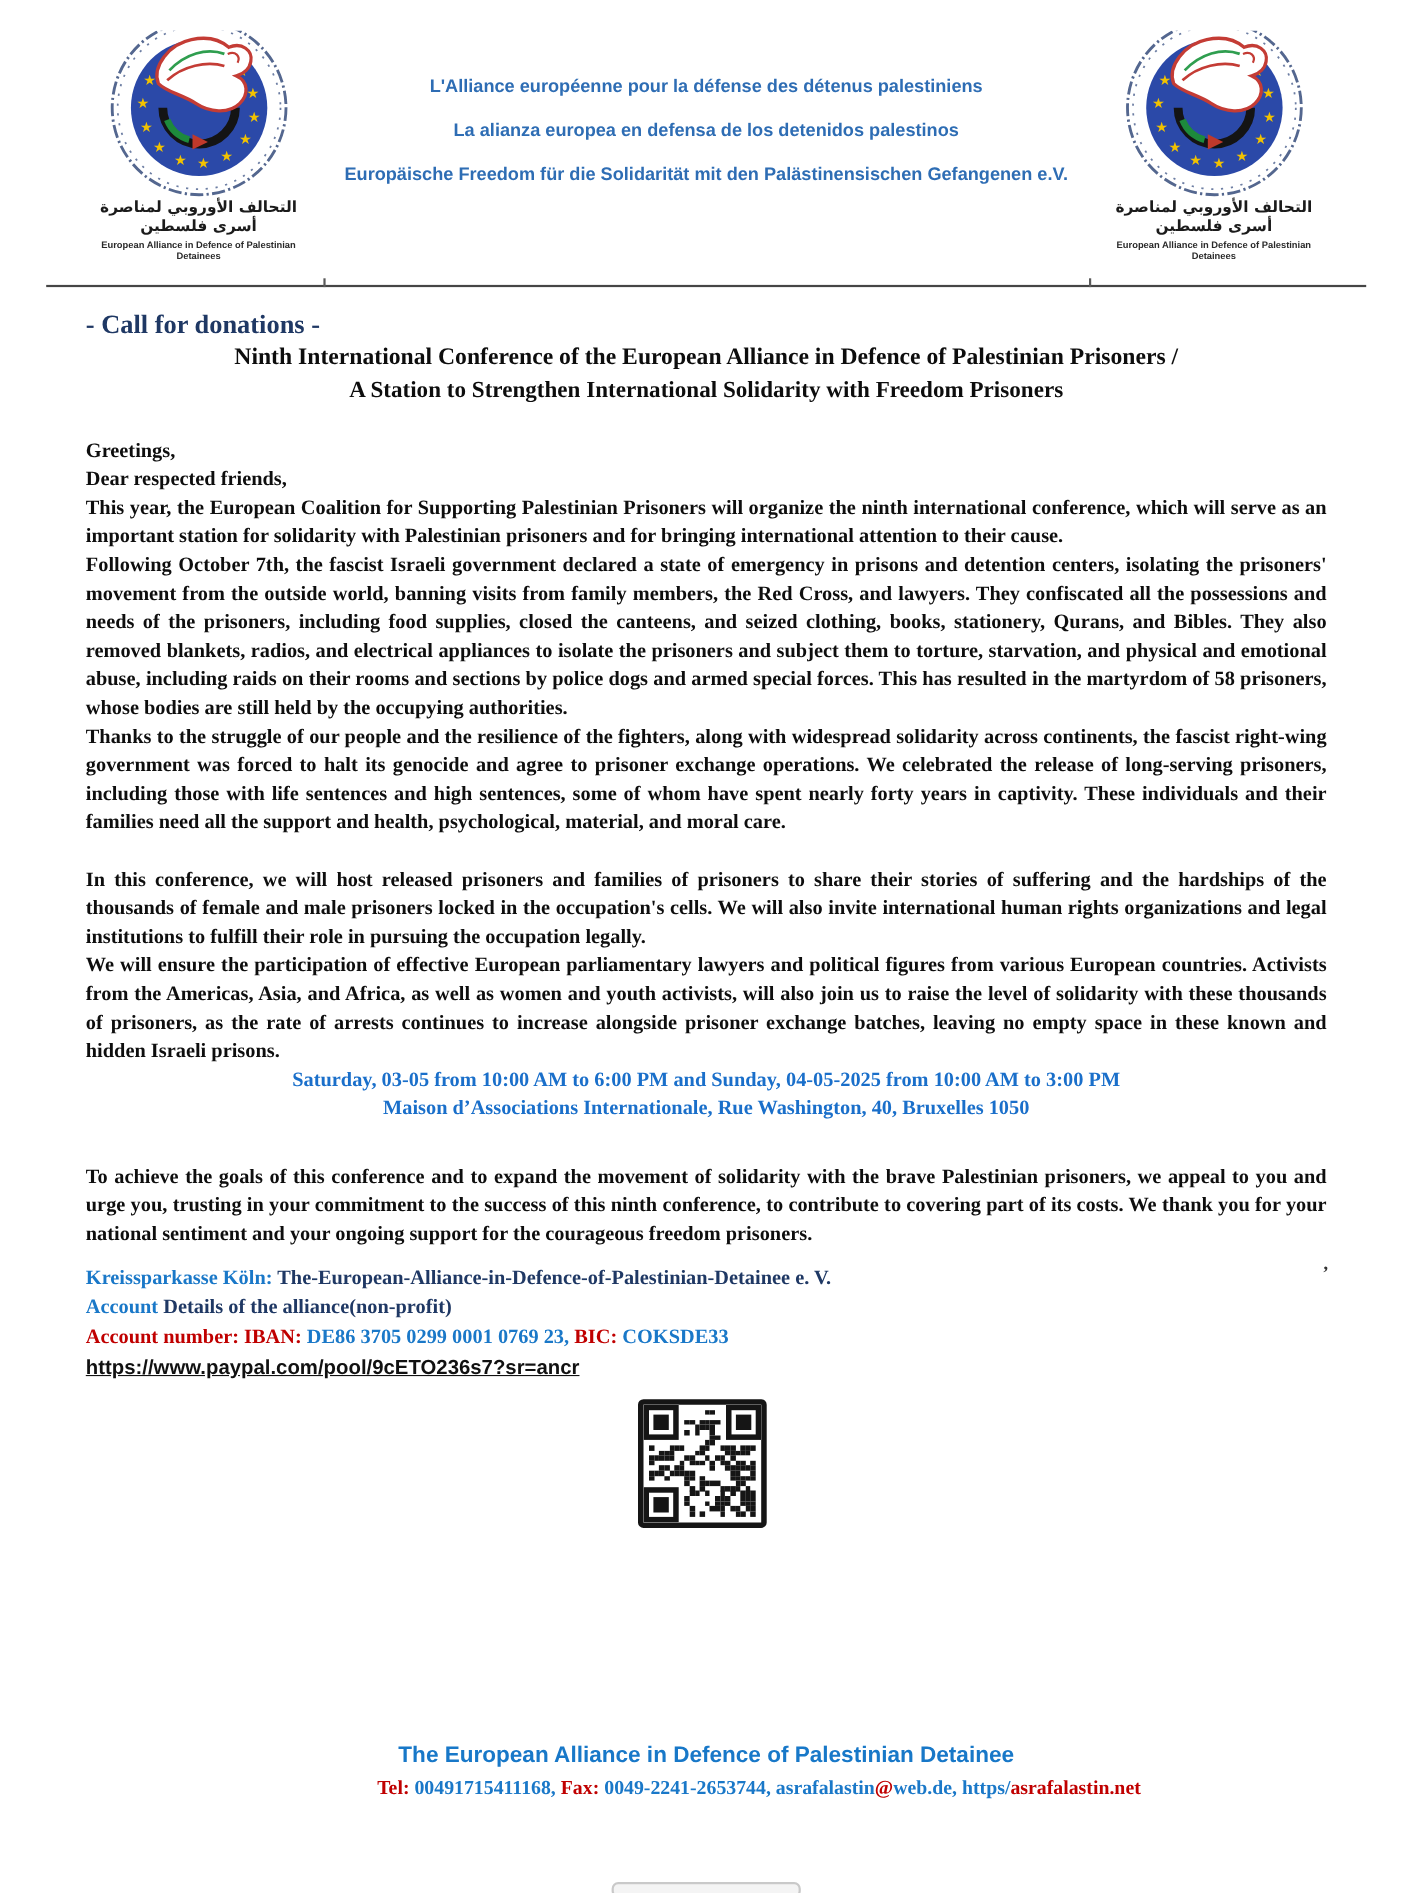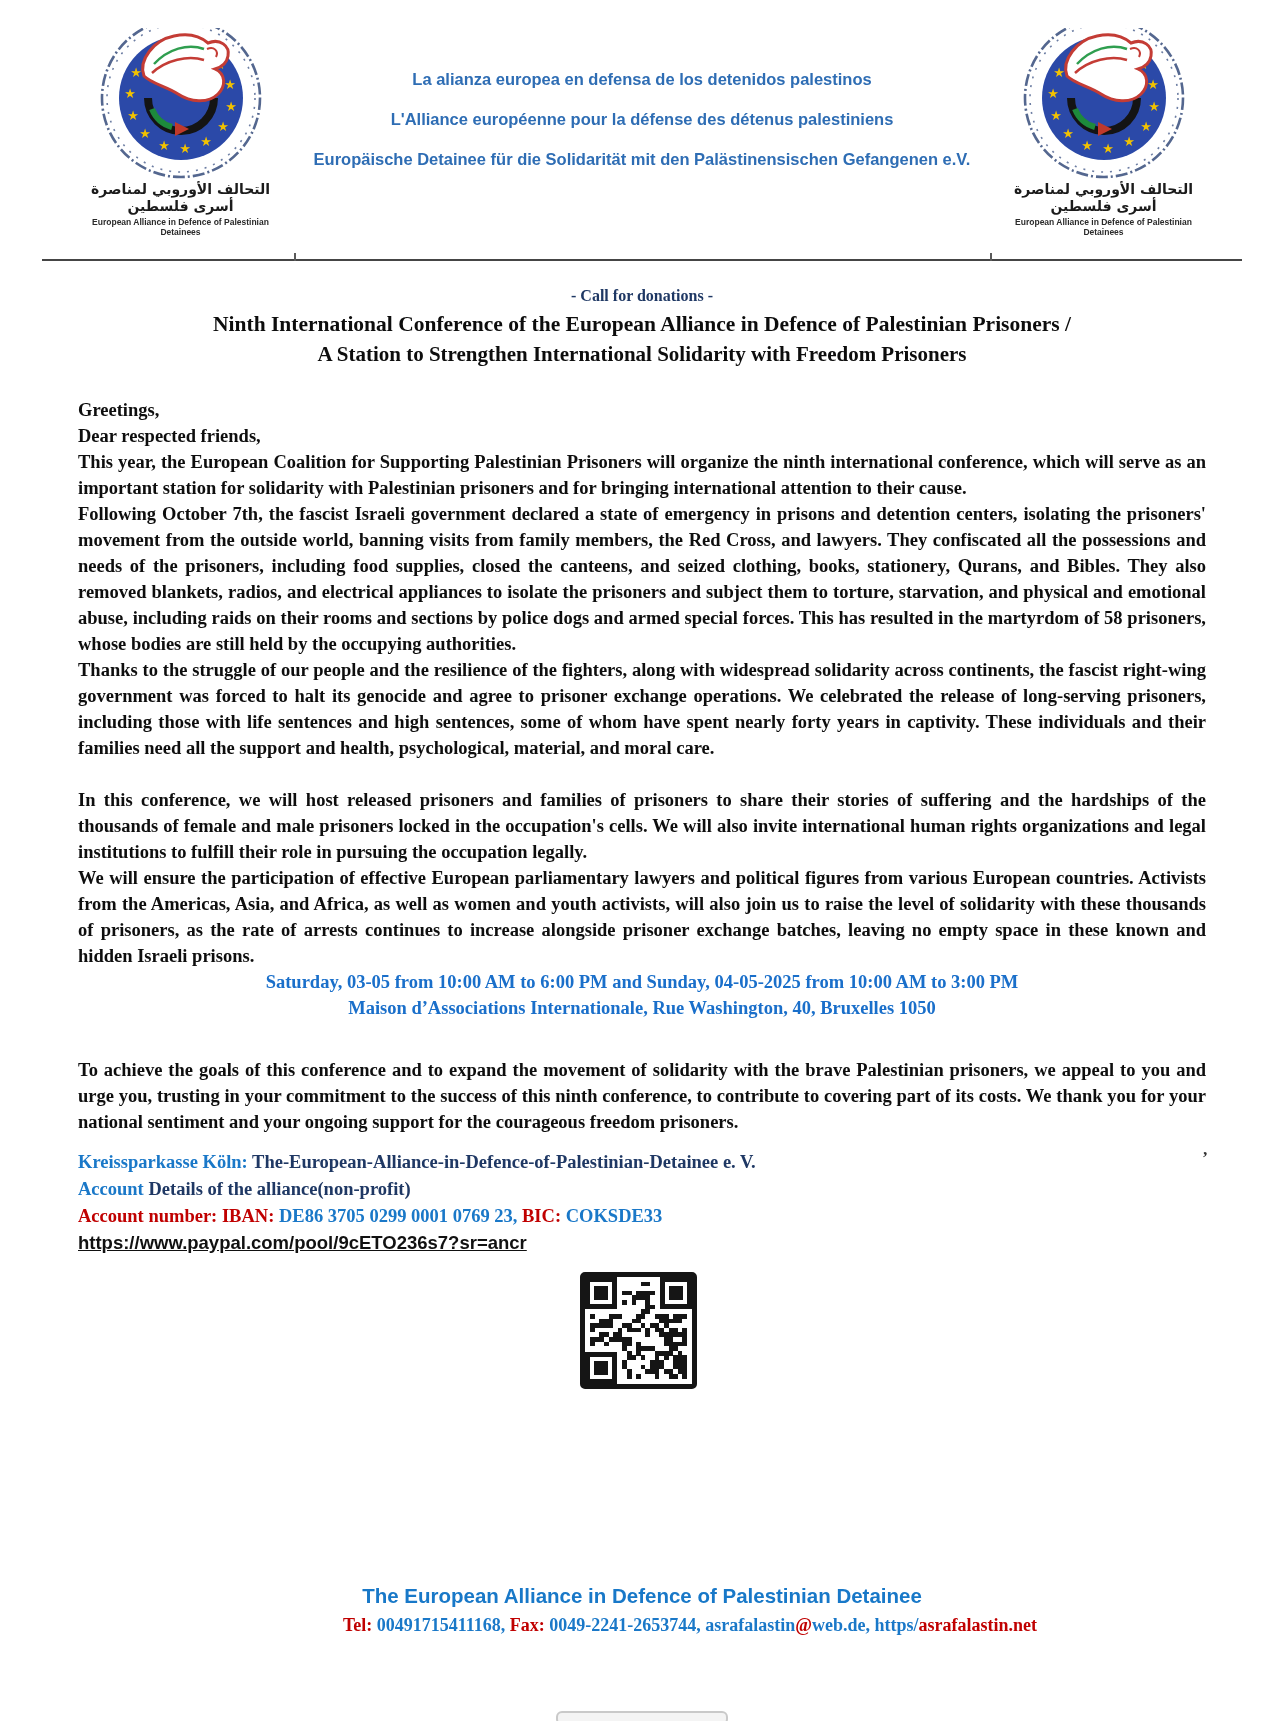--- a/index.html
+++ b/index.html
@@ -18,21 +18,21 @@
   .hdr-center{flex:1;text-align:center;padding-top:42px;font-family:"Liberation Sans",sans-serif;
     font-weight:bold;color:#2e6db4;font-size:16.5px;line-height:1.2;}
   .hdr-center .line{margin-bottom:20px;}
 
   
   .sep{position:relative;height:2px;background:#454545;margin:22px -36px 0;}
   .sep i{position:absolute;width:2px;height:8px;background:#5a5a5a;top:-6px;}
   .sep i.t1{left:21%;} .sep i.t2{left:79%;}
 
   
-  .call{color:#1f3864;font-size:16px;font-weight:bold;text-align:center;margin-top:22px;line-height:26px;}
+  .call{color:#1f3864;font-size:24px;font-weight:bold;text-align:left;margin-top:22px;line-height:26px;}
   .title{font-weight:bold;text-align:center;color:#0d0d0d;}
   .t1{font-size:21.5px;line-height:30px;}
   .t2{font-size:26px;line-height:36px;}
   .t3{font-size:21px;line-height:30px;}
 
   
   .bodytext{margin-top:28px;font-size:18.5px;font-weight:bold;line-height:26px;color:#0e0e0e;}
   .bodytext p{margin:0;text-align:justify;}
   .bodytext p.short{text-align:left;}
   .gap{height:26px;}
@@ -97,23 +97,23 @@
           <path d="M58 54 C72 39 92 33 108 39" fill="none" stroke="#2f9e4f" stroke-width="2.5"></path>
           <path d="M56 63 C70 50 92 45 108 50" fill="none" stroke="#c43c35" stroke-width="2.5"></path>
           <path d="M111 39 c7 -3 12 2 9 8" fill="none" stroke="#c43c35" stroke-width="2"></path>
         </g>
       </svg>
       <div class="logo-caption-ar">التحالف الأوروبي لمناصرة أسرى فلسطين</div>
       <div class="logo-caption-en">European Alliance in Defence of Palestinian Detainees</div>
     </div>
 
     <div class="hdr-center">
+      <div class="line">L'Alliance européenne pour la défense des détenus palestiniens</div>
       <div class="line">La alianza europea en defensa de los detenidos palestinos</div>
-      <div class="line">L'Alliance européenne pour la défense des détenus palestiniens</div>
-      <div class="line">Europäische Detainee für die Solidarität mit den Palästinensischen Gefangenen e.V.</div>
+      <div class="line">Europäische Freedom für die Solidarität mit den Palästinensischen Gefangenen e.V.</div>
     </div>
 
     <div class="logo-block">
       <svg width="172" height="152" viewBox="0 0 170 152">
         <g transform="translate(0,-18)">
           <circle cx="85" cy="88" r="79" fill="none" stroke="#54678f" stroke-width="2.6" stroke-dasharray="12 3 2 3"></circle>
           <circle cx="85" cy="88" r="74" fill="none" stroke="#6d7ea3" stroke-width="1.6" stroke-dasharray="2 7"></circle>
           <circle cx="85" cy="88" r="62" fill="#2b49a8"></circle>
           <g fill="#f2c200" font-family="DejaVu Sans" font-size="13" text-anchor="middle">
             <text x="40" y="67">★</text>

